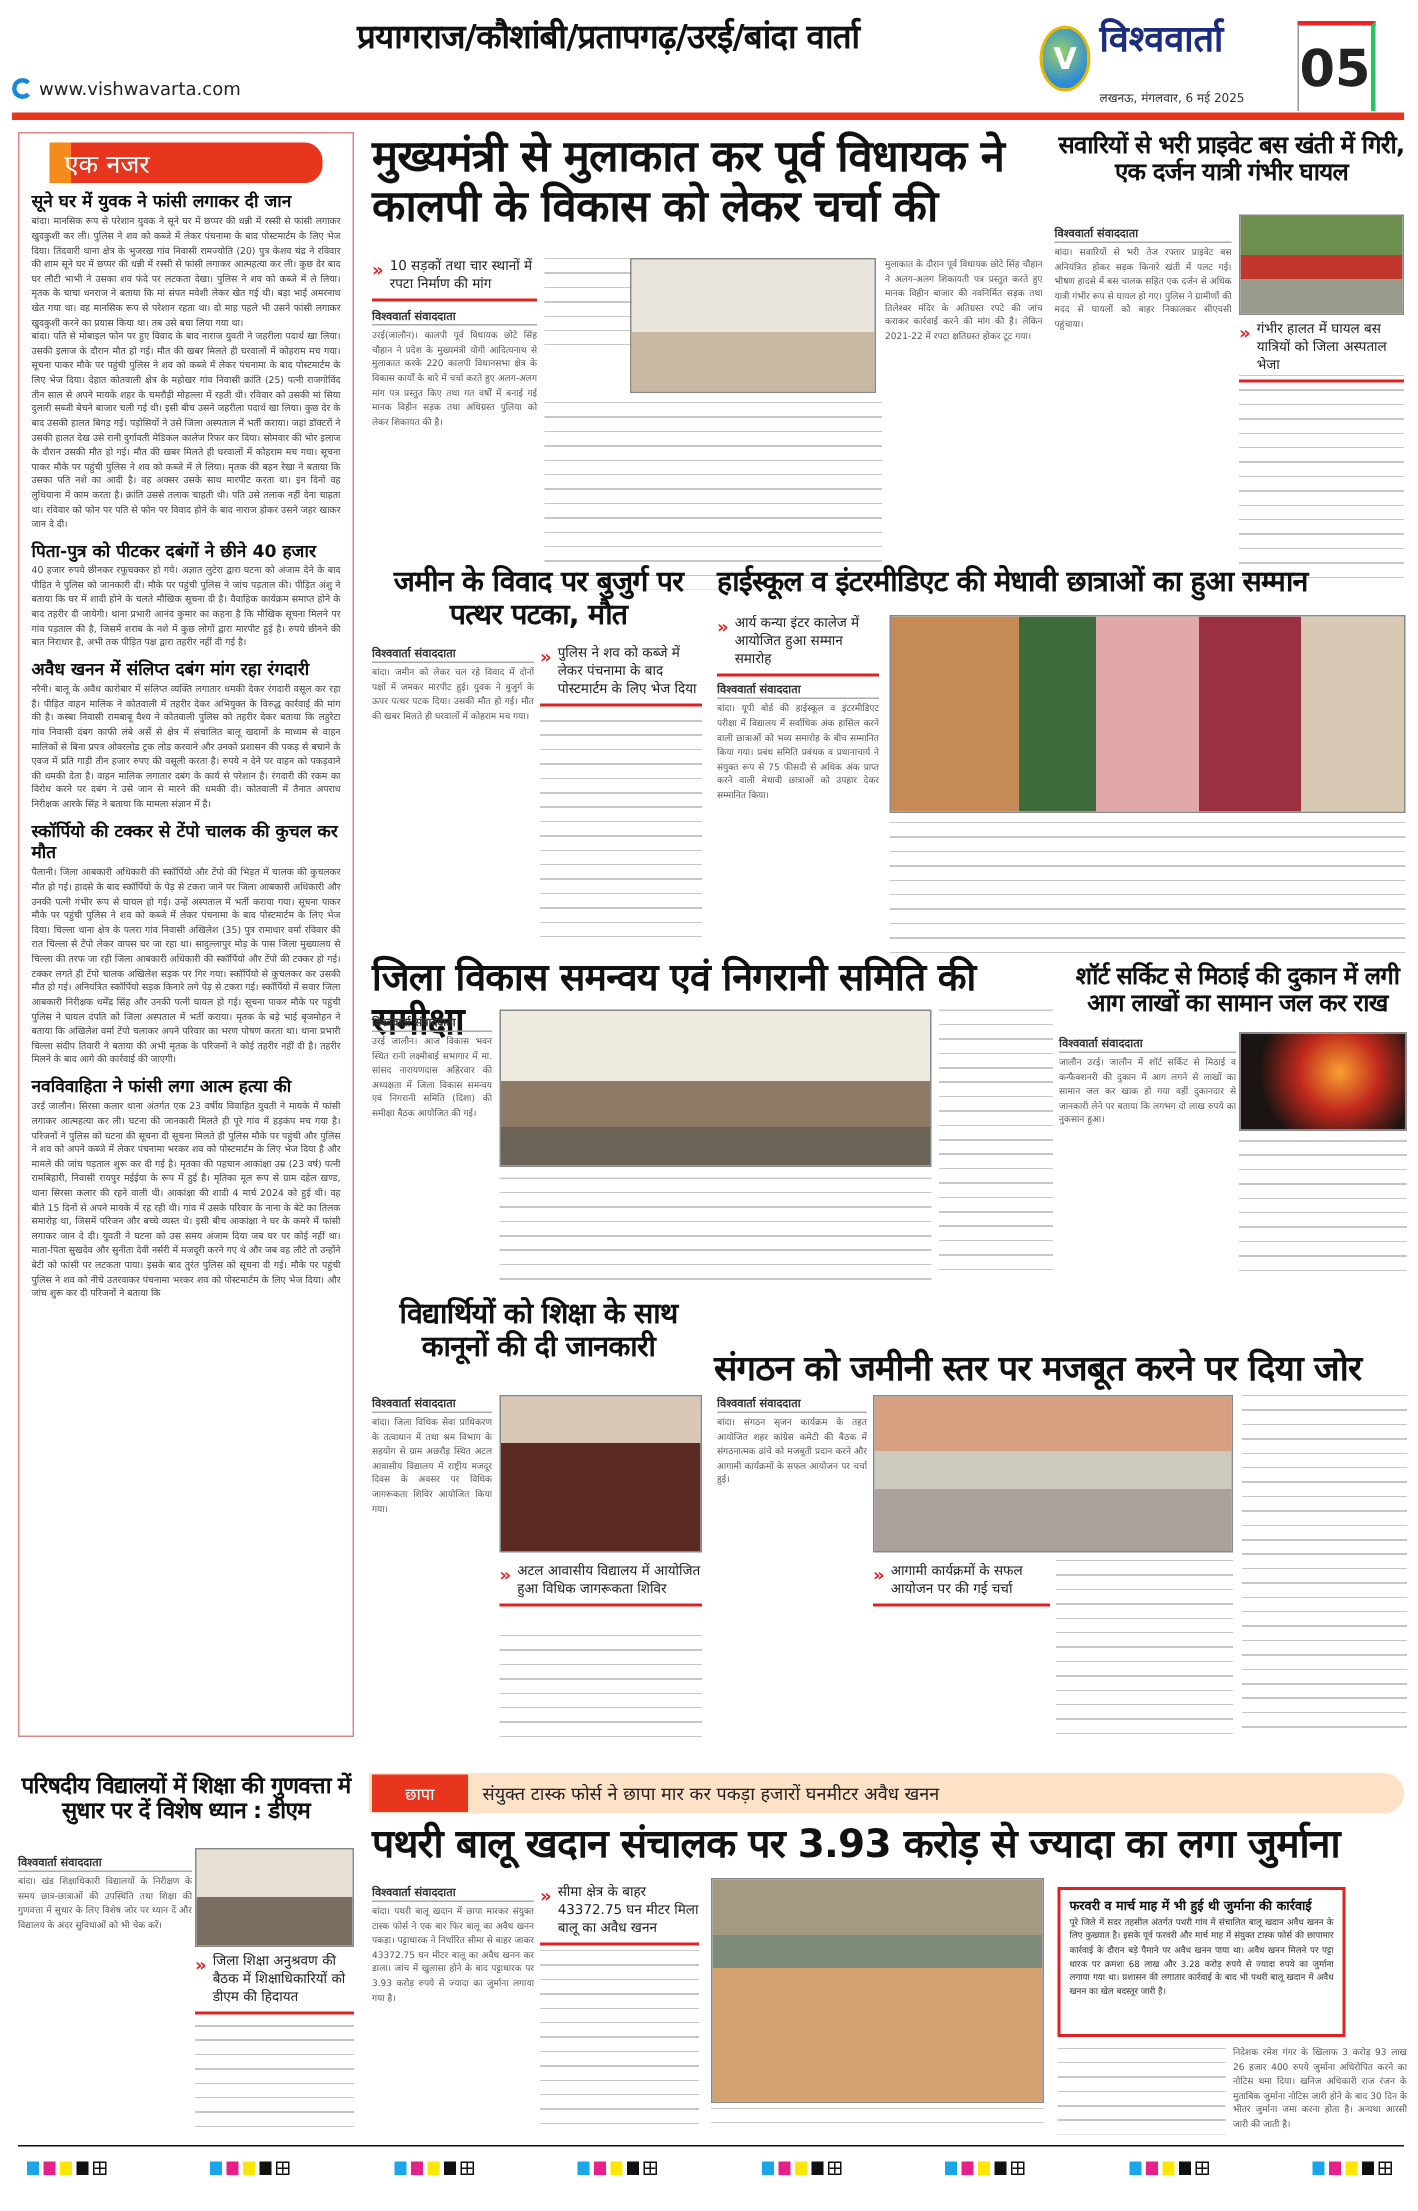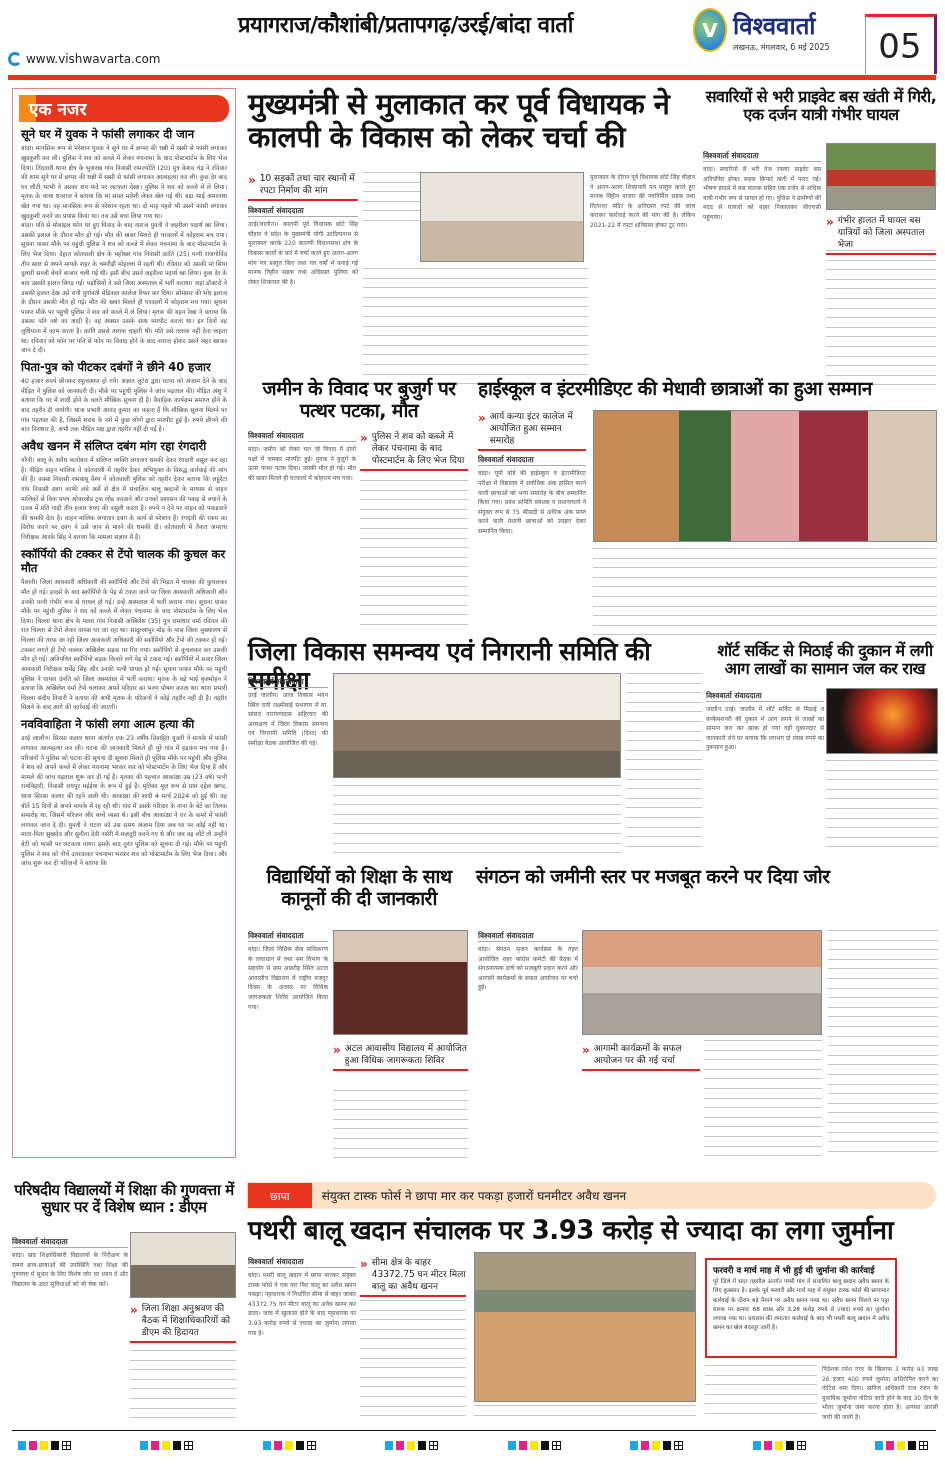--- a/index.html
+++ b/index.html
@@ -4,25 +4,25 @@
 <style>
 *{box-sizing:border-box;margin:0;padding:0}
 body{width:945px;height:1474px;background:#fff;font-family:"DejaVu Sans","Liberation Sans",sans-serif;color:#222;position:relative;overflow:hidden}
 .abs{position:absolute}
 .hdr-title{left:238px;top:8px;font-size:22px;font-weight:bold;letter-spacing:-0.5px;color:#111}
 .url{left:8px;top:52px;font-size:12px;font-weight:normal;color:#222;display:flex;align-items:center;gap:4px}
 .url .ie{width:14px;height:14px;border-radius:50%;border:3px solid #1a88d8;border-right-color:transparent;display:inline-block}
 .logo{left:693px;top:8px;display:flex;align-items:center;gap:6px}
 .logo .lg{width:34px;height:44px;border-radius:50%;background:radial-gradient(circle at 40% 40%,#9ad16a,#2c8ad6 70%);display:flex;align-items:center;justify-content:center;color:#fff;font-weight:bold;font-size:20px;border:2px solid #e6b800}
 .logo .name{font-size:24px;font-weight:bold;color:#1c2c7c}
-.logo .date{font-size:8px;color:#333;margin-top:0}
-.pgno{left:865px;top:14px;width:72px;height:60px;border-top:3px solid #e22;border-right:3px solid #701a75;display:flex;align-items:center;justify-content:center;font-size:34px;font-weight:normal;border-left:1px solid #999}
+.logo .date{font-size:8px;color:#333;margin-top:18px}
+.pgno{left:865px;top:14px;width:52px;height:60px;border-top:3px solid #e22;border-right:3px solid #22c55e;display:flex;align-items:center;justify-content:center;font-size:34px;font-weight:bold;border-left:1px solid #999}
 .redbar{left:8px;top:75px;width:928px;height:5px;background:#e8361e}
 .leftcol{left:12px;top:88px;width:224px;height:1070px;border:1px solid #d88}
-.enazar{margin:6px 6px 0;background:linear-gradient(90deg,#f48b1a 0 8%,#e8361e 8% 100%);border-radius:0 12px 12px 0;color:#fff;font-weight:bold;font-size:17px;padding:2px 10px}
+.enazar{margin:6px 20px 0;background:linear-gradient(90deg,#f48b1a 0 8%,#e8361e 8% 100%);border-radius:0 12px 12px 0;color:#fff;font-weight:normal;font-size:17px;padding:2px 10px}
 .sh{font-size:11.5px;font-weight:bold;color:#111;margin:5px 8px 2px;line-height:1.25}
 .bt{font-size:6.2px;line-height:1.55;color:#444;margin:0 8px;text-align:justify}
 .h-big{font-weight:bold;color:#111;line-height:1.15;letter-spacing:-0.5px}
 .byline{font-size:7.5px;font-weight:bold;color:#333;border-bottom:1px solid #aaa;padding-bottom:1px;margin-bottom:2px}
 .col{font-size:6px;line-height:1.6;color:#555;text-align:justify}
 .photo{background:#b8a48c;border:1px solid #888}
 .sub{font-size:9px;color:#222;display:flex;gap:4px;line-height:1.35;border-bottom:2px solid #d22;padding-bottom:3px}
 .sub .chev{color:#d22;font-weight:bold;font-size:12px}
 .lines{background:repeating-linear-gradient(180deg,#999 0 1px,transparent 1px 9.6px);opacity:.55}
 .chhapa{left:246px;top:1182px;width:690px;height:27px;background:#fde2c8;border-radius:0 14px 14px 0;display:flex;align-items:center}
@@ -149,21 +149,21 @@
   <div class="byline">विश्ववार्ता संवाददाता</div>
   <div class="col" style="height:220px;overflow:hidden">बांदा। जिला विधिक सेवा प्राधिकरण के तत्वाधान में तथा श्रम विभाग के सहयोग से ग्राम अछरौड़ स्थित अटल आवासीय विद्यालय में राष्ट्रीय मजदूर दिवस के अवसर पर विधिक जागरूकता शिविर आयोजित किया गया।</div>
 </div>
 <div class="abs photo" style="left:333px;top:930px;width:135px;height:105px;background:linear-gradient(180deg,#d9c8b8 0 30%,#5c2a22 30%)"></div>
 <div class="abs sub" style="left:333px;top:1042px;width:135px">
     <span class="chev">»</span>
     <span>अटल आवासीय विद्यालय में आयोजित हुआ विधिक जागरूकता शिविर</span>
   </div>
 <div class="abs lines" style="left:333px;top:1090px;width:135px;height:70px"></div>
 
-<div class="abs h-big" style="left:476px;top:866px;width:464px;font-size:19px">संगठन को जमीनी स्तर पर मजबूत करने पर दिया जोर</div>
+<div class="abs h-big" style="left:476px;top:900px;width:464px;font-size:23px">संगठन को जमीनी स्तर पर मजबूत करने पर दिया जोर</div>
 <div class="abs" style="left:478px;top:930px;width:100px">
   <div class="byline">विश्ववार्ता संवाददाता</div>
   <div class="col" style="height:220px;overflow:hidden">बांदा। संगठन सृजन कार्यक्रम के तहत आयोजित शहर कांग्रेस कमेटी की बैठक में संगठनात्मक ढांचे को मजबूती प्रदान करने और आगामी कार्यक्रमों के सफल आयोजन पर चर्चा हुई।</div>
 </div>
 <div class="abs photo" style="left:582px;top:930px;width:240px;height:105px;background:linear-gradient(180deg,#d8a080 0 35%,#cfcac0 35% 60%,#a8a29a 60%)"></div>
 <div class="abs sub" style="left:582px;top:1042px;width:118px">
     <span class="chev">»</span>
     <span>आगामी कार्यक्रमों के सफल आयोजन पर की गई चर्चा</span>
   </div>
 <div class="abs lines" style="left:704px;top:1040px;width:118px;height:120px"></div>

